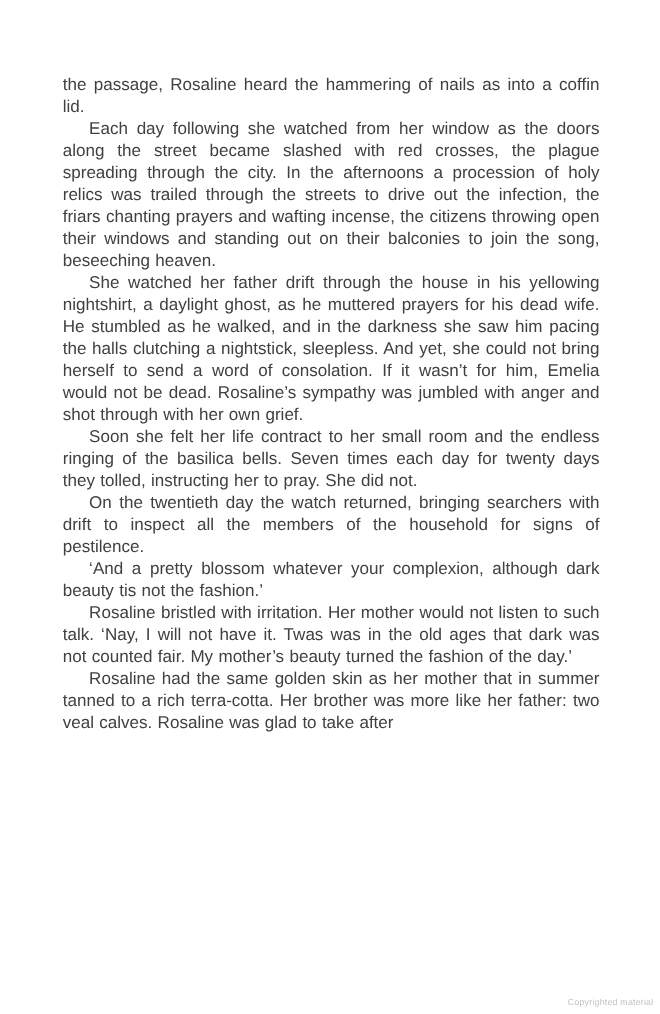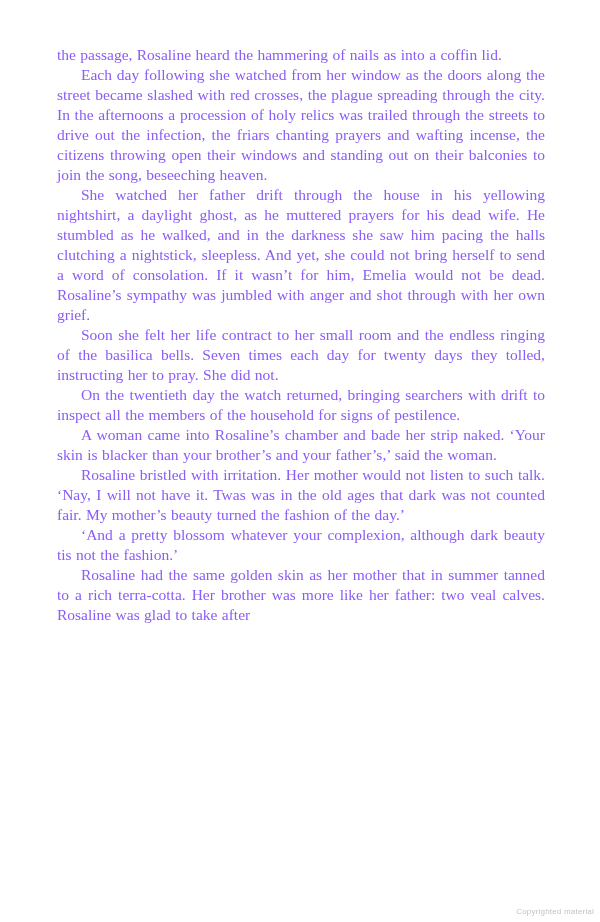--- a/index.html
+++ b/index.html
@@ -10,26 +10,26 @@
   .page {
     position: relative;
     width: 600px;
     height: 922px;
     background: #ffffff;
     overflow: hidden;
   }
   .text-block {
     position: absolute;
     left: 57px;
-    top: 45px;
+    top: 68px;
     width: 488px;
-    font-family: Liberation Serif, serif;
+    font-family: Liberation Sans, sans-serif;
     font-size: 15.5px;
     line-height: 20px;
-    color: #8b5cf6;
+    color: #404040;
     text-align: justify;
   }
   .text-block p {
     margin: 0;
     padding: 0;
     text-indent: 24px;
     word-spacing: 0.5px;
   }
   .text-block p.no-indent {
     text-indent: 0;
@@ -47,19 +47,18 @@
 </head>
 <body>
 
 <div class="page">
   <div class="text-block">
     <p class="no-indent">the passage, Rosaline heard the hammering of nails as into a coffin lid.</p>
     <p>Each day following she watched from her window as the doors along the street became slashed with red crosses, the plague spreading through the city. In the afternoons a procession of holy relics was trailed through the streets to drive out the infection, the friars chanting prayers and wafting incense, the citizens throwing open their windows and standing out on their balconies to join the song, beseeching heaven.</p>
     <p>She watched her father drift through the house in his yellowing nightshirt, a daylight ghost, as he muttered prayers for his dead wife. He stumbled as he walked, and in the darkness she saw him pacing the halls clutching a nightstick, sleepless. And yet, she could not bring herself to send a word of consolation. If it wasn’t for him, Emelia would not be dead. Rosaline’s sympathy was jumbled with anger and shot through with her own grief.</p>
     <p>Soon she felt her life contract to her small room and the endless ringing of the basilica bells. Seven times each day for twenty days they tolled, instructing her to pray. She did not.</p>
     <p>On the twentieth day the watch returned, bringing searchers with drift to inspect all the members of the household for signs of pestilence.</p>
-    <p>A woman came into Rosaline’s chamber and bade her strip naked. ‘Your skin is blacker than your brother’s and your father’s,’ said the woman.</p>
+    <p>‘And a pretty blossom whatever your complexion, although dark beauty tis not the fashion.’</p>
     <p>Rosaline bristled with irritation. Her mother would not listen to such talk. ‘Nay, I will not have it. Twas was in the old ages that dark was not counted fair. My mother’s beauty turned the fashion of the day.’</p>
-    <p>‘And a pretty blossom whatever your complexion, although dark beauty tis not the fashion.’</p>
     <p>Rosaline had the same golden skin as her mother that in summer tanned to a rich terra-cotta. Her brother was more like her father: two veal calves. Rosaline was glad to take after</p>
   </div>
   <div class="copyright">Copyrighted material</div>
 </div>
 
 </body></html>

